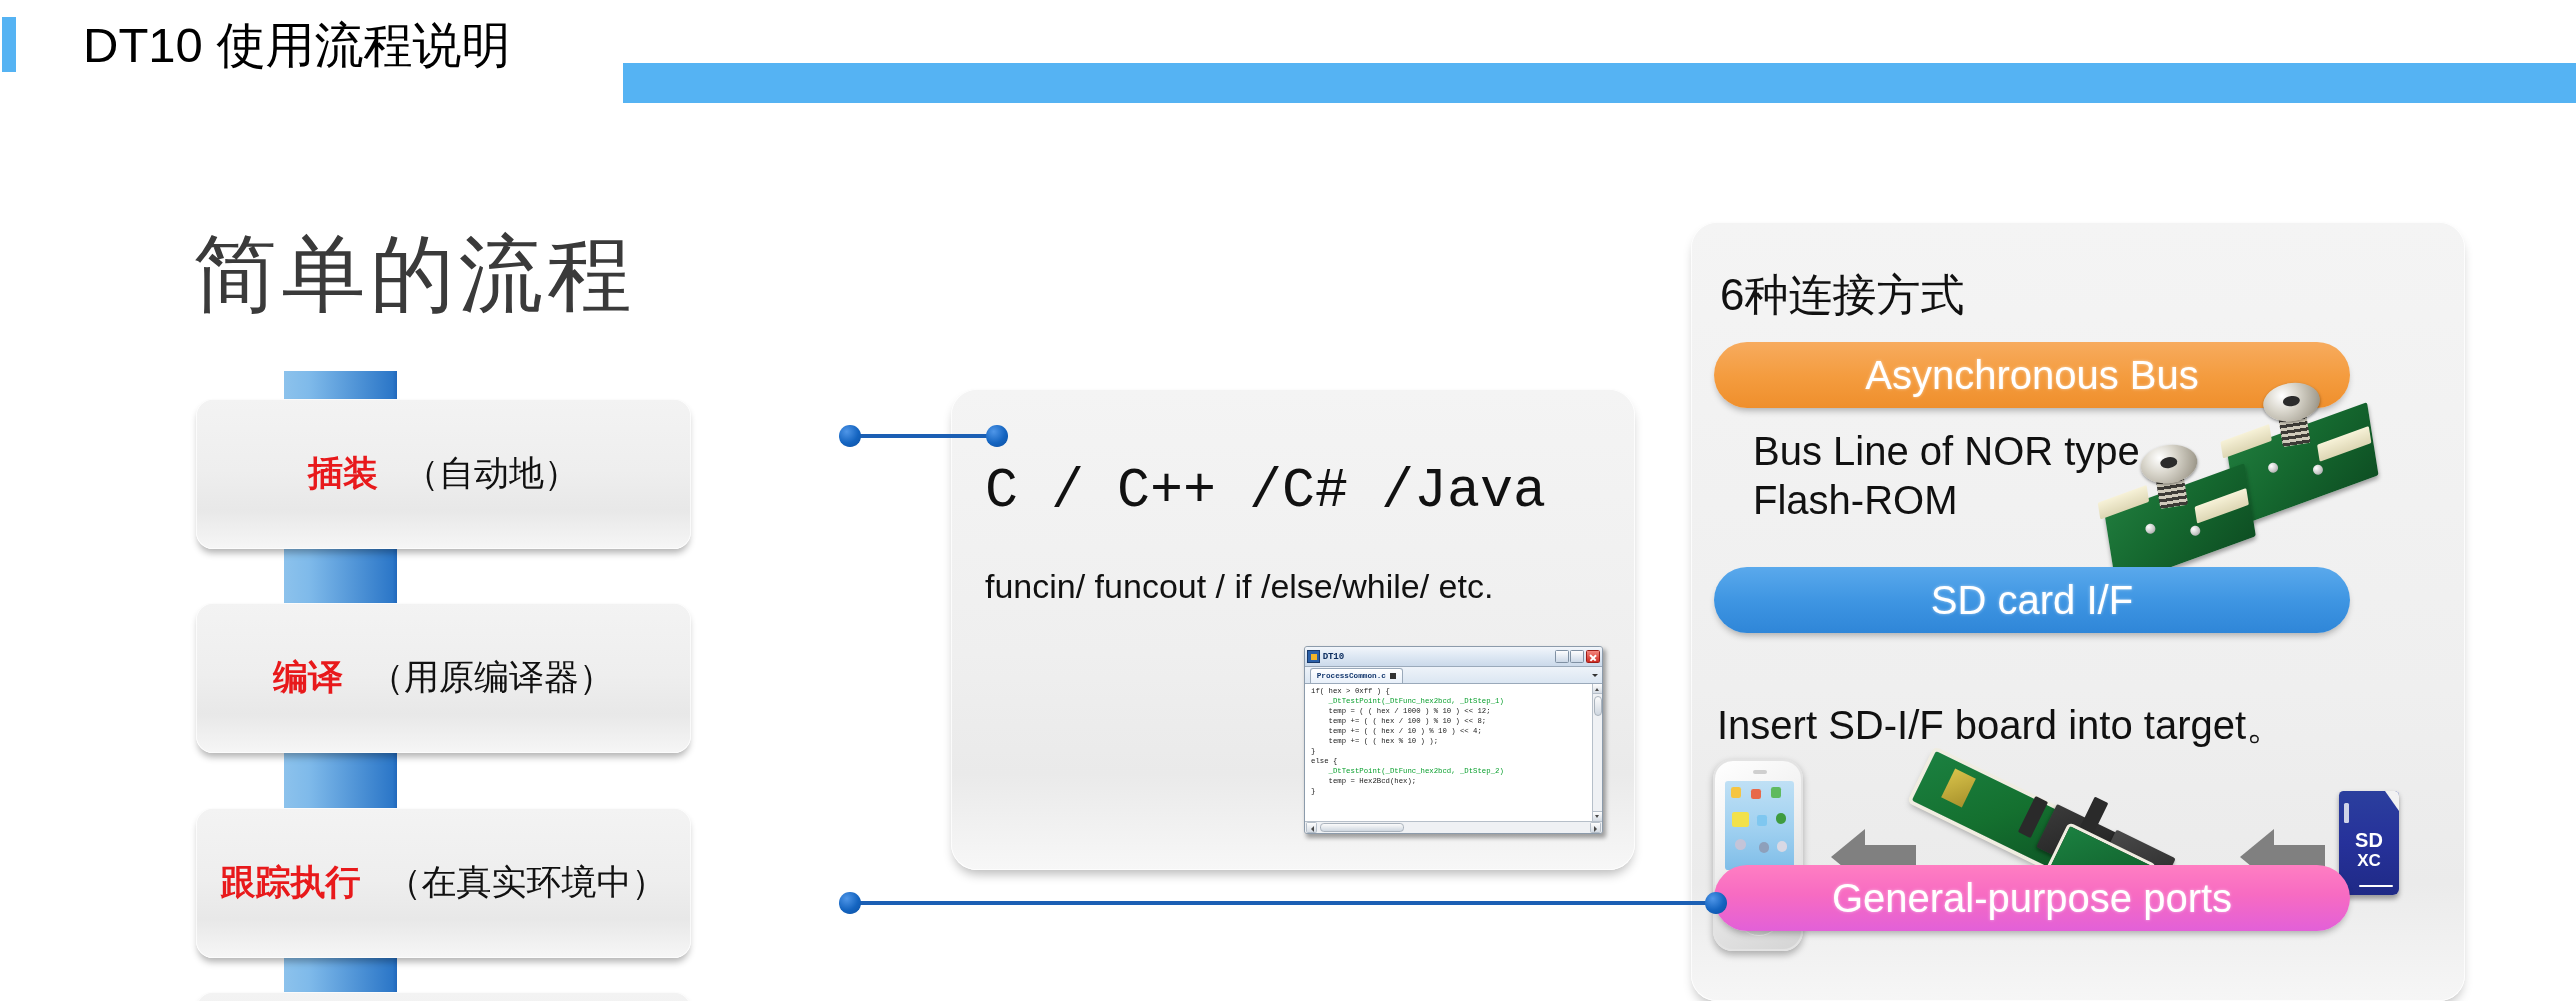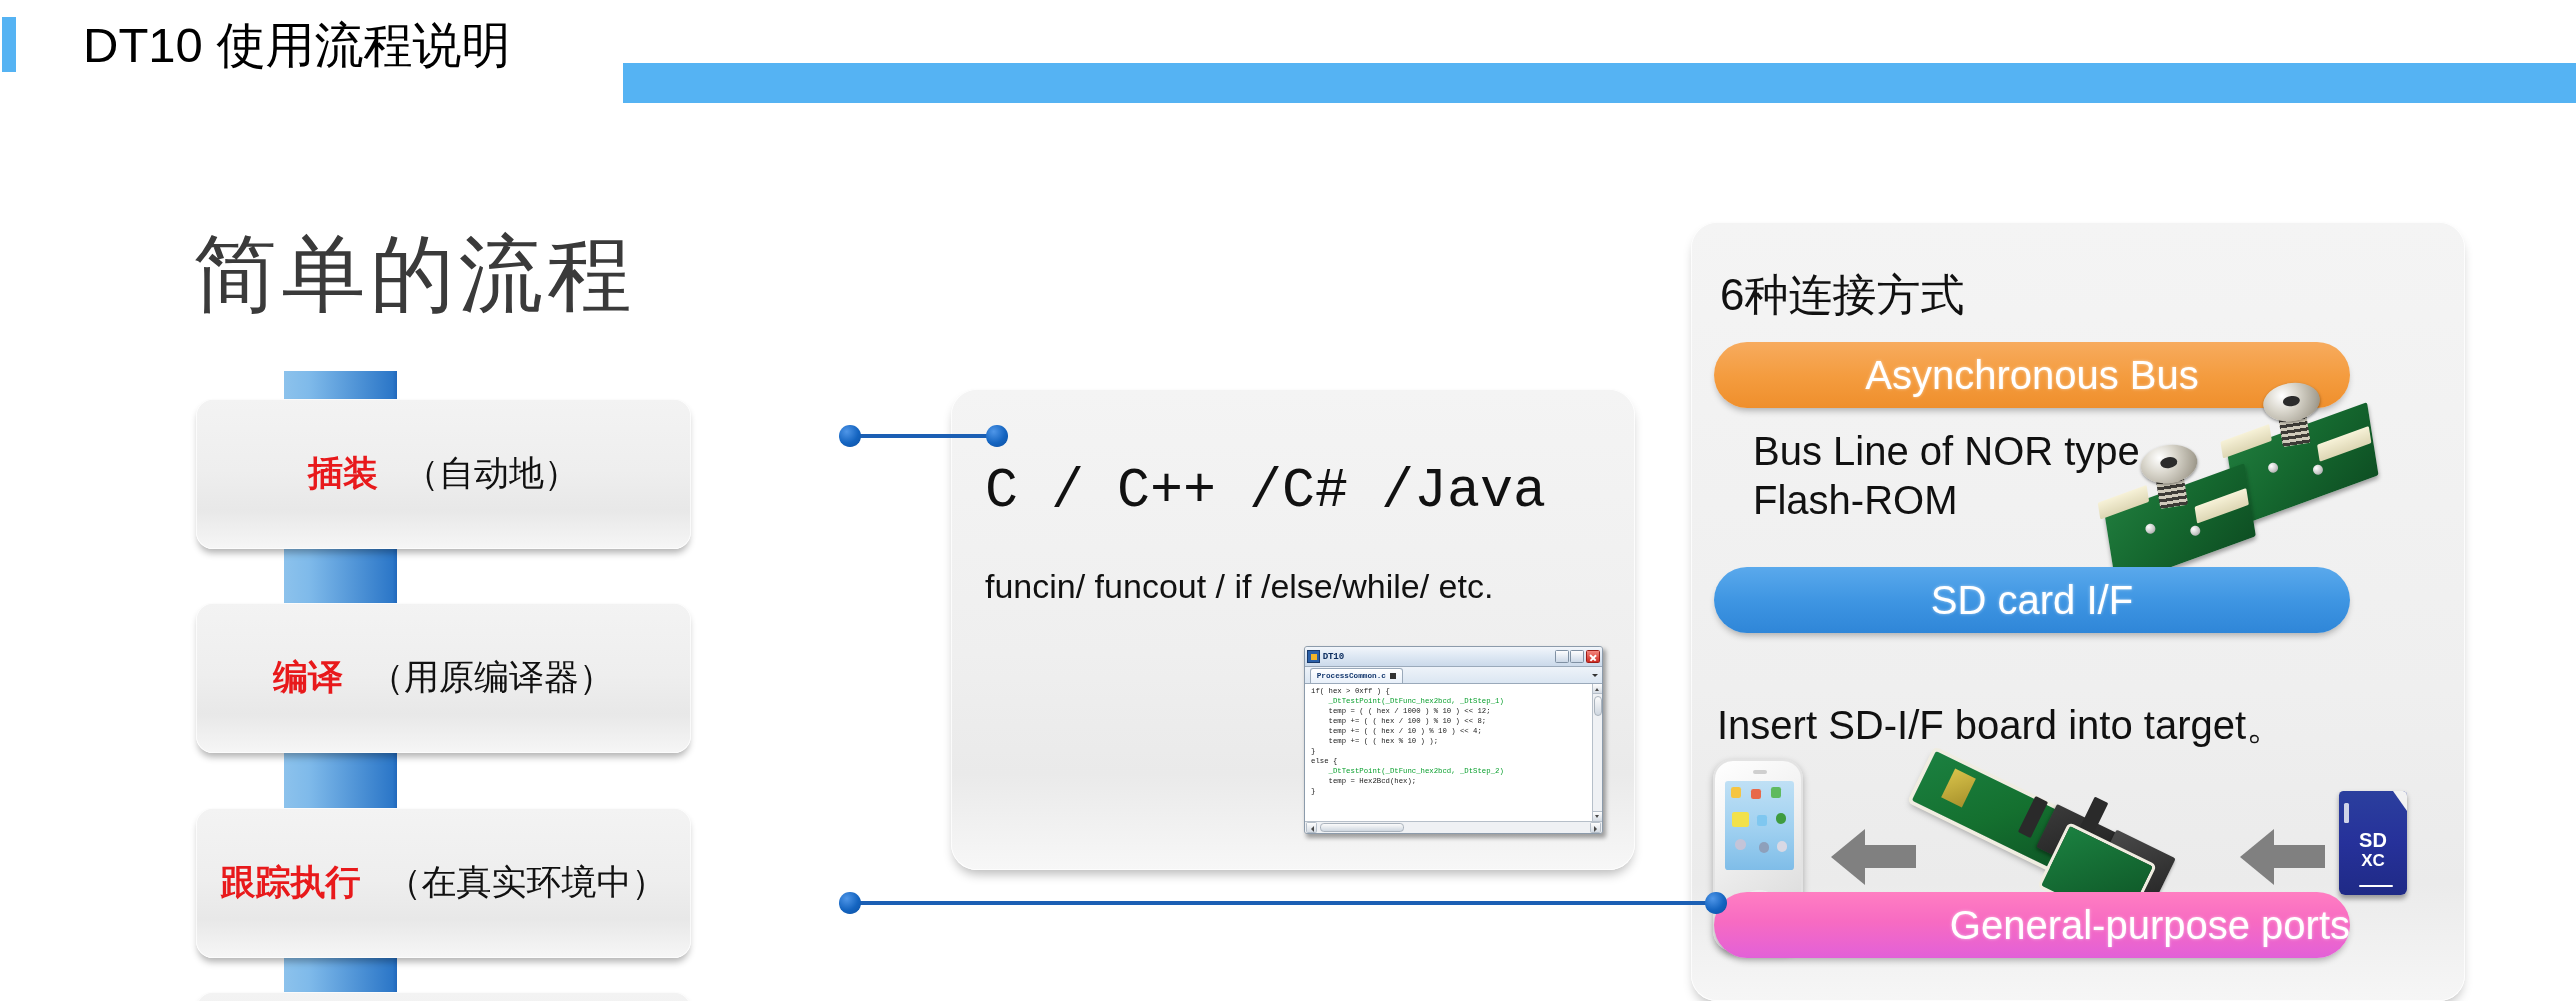--- a/index.html
+++ b/index.html
@@ -147,21 +147,21 @@
   }
   .pill {
     position:absolute; left: 23px; width: 636px; height: 66px;
     border-radius: 34px; display:flex; align-items:center; justify-content:center;
     color:#fff; font-size: 40px; white-space:nowrap;
     box-shadow: 0 4.6px 7px -2.3px rgba(0,0,0,0.30);
     text-shadow: 0 0 3.1px rgba(255,255,255,0.55);
   }
   #pill-async { top: 120px; background: linear-gradient(to bottom,#f7ab5e 0%,#f49c3f 52%,#ef8f2c 100%); }
   #pill-sd    { top: 345px; background: linear-gradient(to bottom,#5aa9ec 0%,#3e95e2 52%,#2f86d8 100%); }
-  #pill-gpio  { top: 670px; background: linear-gradient(to bottom,#ff7ec2 0%,#f76bc2 45%,#e260d8 100%); justify-content: flex-end; }
+  #pill-gpio  { top: 643px; background: linear-gradient(to bottom,#ff7ec2 0%,#f76bc2 45%,#e260d8 100%); }
 
   #bus-text {
     position:absolute; left: 26px; top: 205px; width: 475px;
     font-size: 40px; line-height: 49px; color:#111;margin-left:36px;
   }
   #insert-text {
     position:absolute; left: 26px; top: 451px;
     font-size: 40px; line-height: 49px; color:#111; white-space:nowrap;margin-top:28px;
   }
 
@@ -197,21 +197,21 @@
     background: radial-gradient(circle at 35% 30%, #ffffff, #cfcfcf); }
   .pda-dot { position:absolute; width:6.1px;height:6.1px;border-radius:50%; }
   #pda-speaker { position:absolute; left:38px; top:9.2px; width:14px;height:3.8px;border-radius:2.3px;background:#cfcfcf; }
   .arrow-body { position:absolute; background:#808080; }
   .arrow-head { position:absolute; width:0;height:0;
     border-top:28px solid transparent; border-bottom:28px solid transparent; border-right:34px solid #808080; }
 
   #sd-board { position:absolute; left: 245px; top: 521px; width: 261px; height: 199px; }
 
   #sdcard {
-    position:absolute; left: 648px; top: 569px; width: 68px; height: 104px;
+    position:absolute; left: 648px; top: 569px; width: 60px; height: 104px;
     background: linear-gradient(to bottom,#2b3f9e 0%,#26319a 50%,#1f2a86 100%);
     border-radius: 4.6px 4.6px 6.1px 6.1px; box-shadow: 0 3.1px 5.4px rgba(0,0,0,0.35);
     overflow:hidden;
   }
   #sdcard-notch { position:absolute; right:0; top:0; width:14px;height:20px;background:#f2f2f2;
     clip-path: polygon(100% 0, 100% 100%, 0 0); }
   #sdcard-lock { position:absolute; left:4.6px; top:12.3px; width:5.4px;height:20px;background:#cfd3e8;border-radius:1.5px; }
   #sdcard-logo { position:absolute; left:0; right:0; top:40px; text-align:center;
     color:#fff; font-size:20px; font-weight:700; line-height:18.4px; font-family:"Liberation Sans",sans-serif; }
   #sdcard-xc { position:absolute; left:0; right:0; top:60px; text-align:center;

